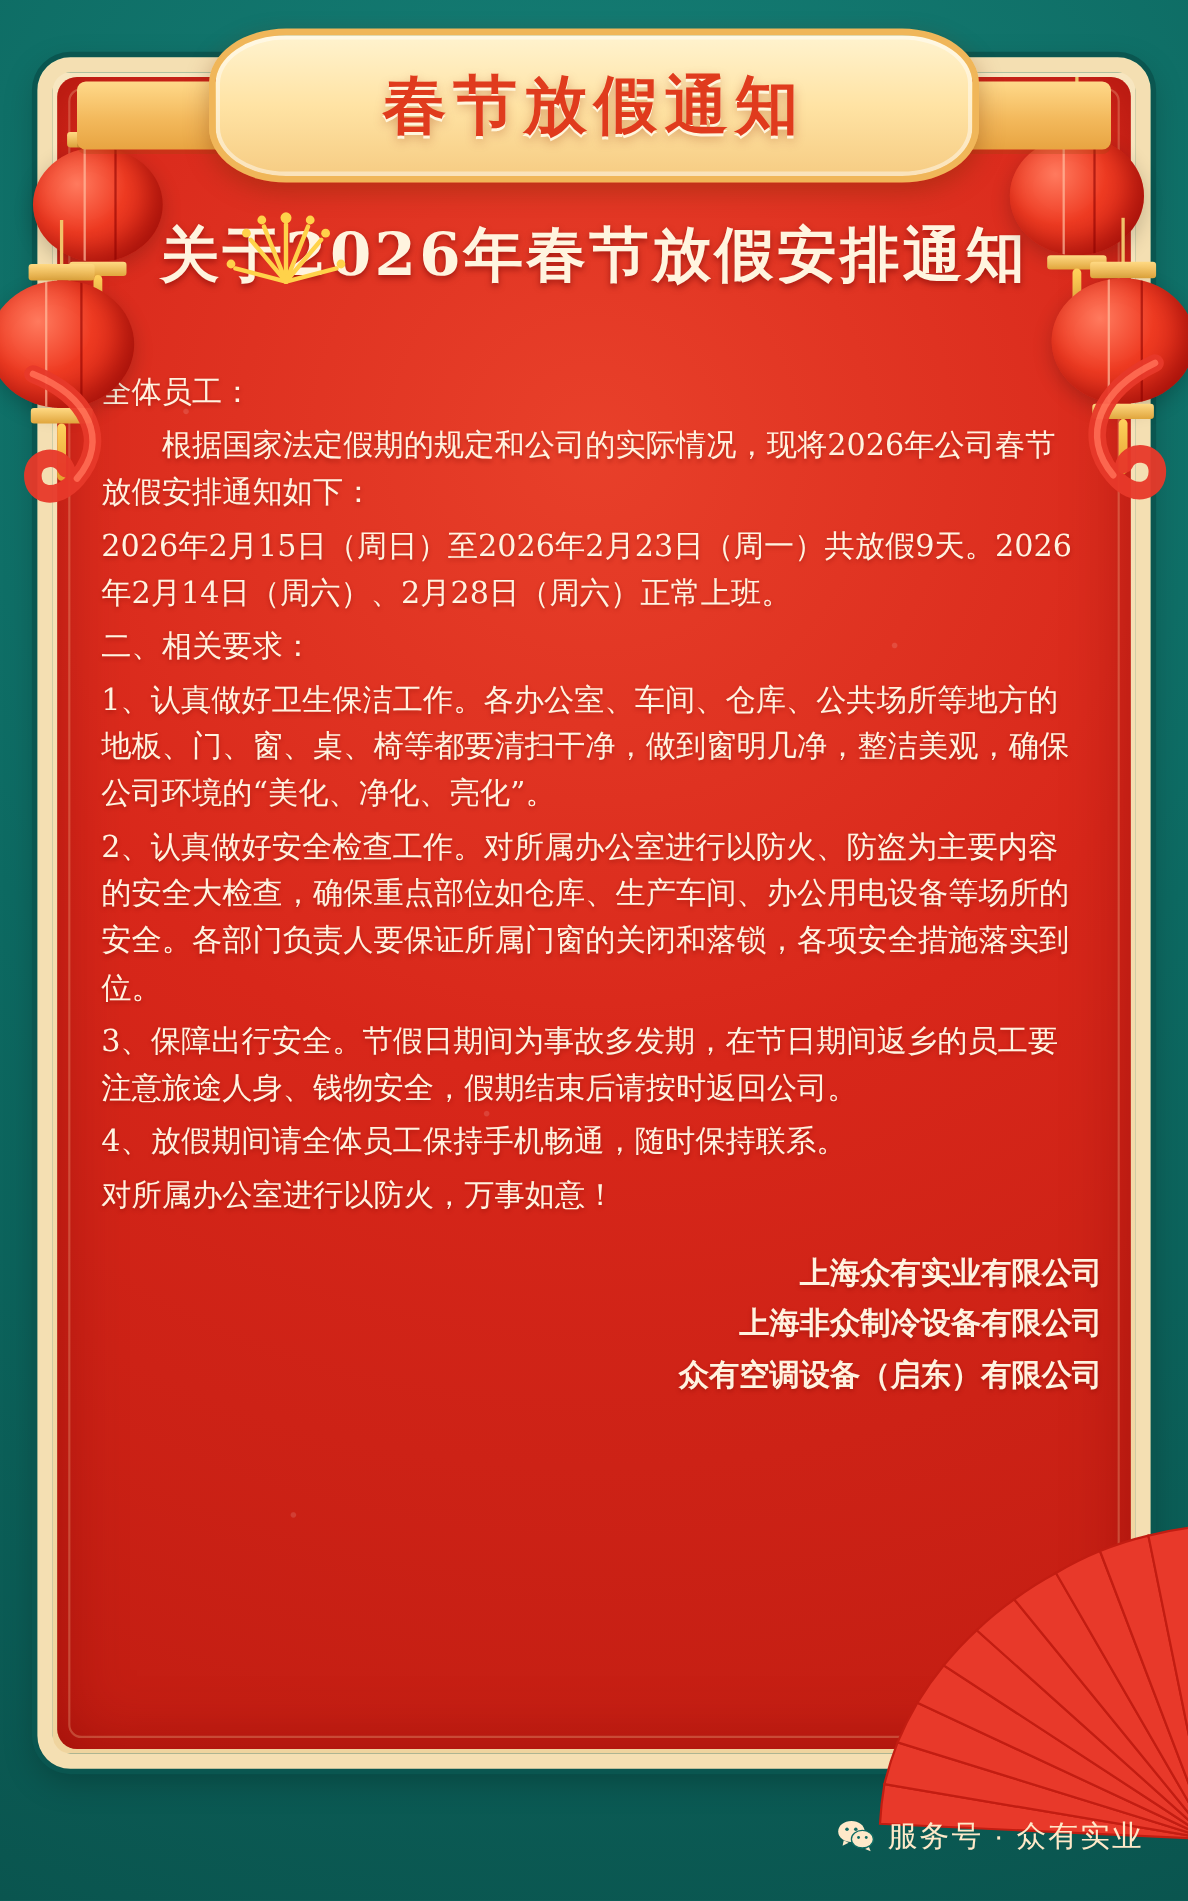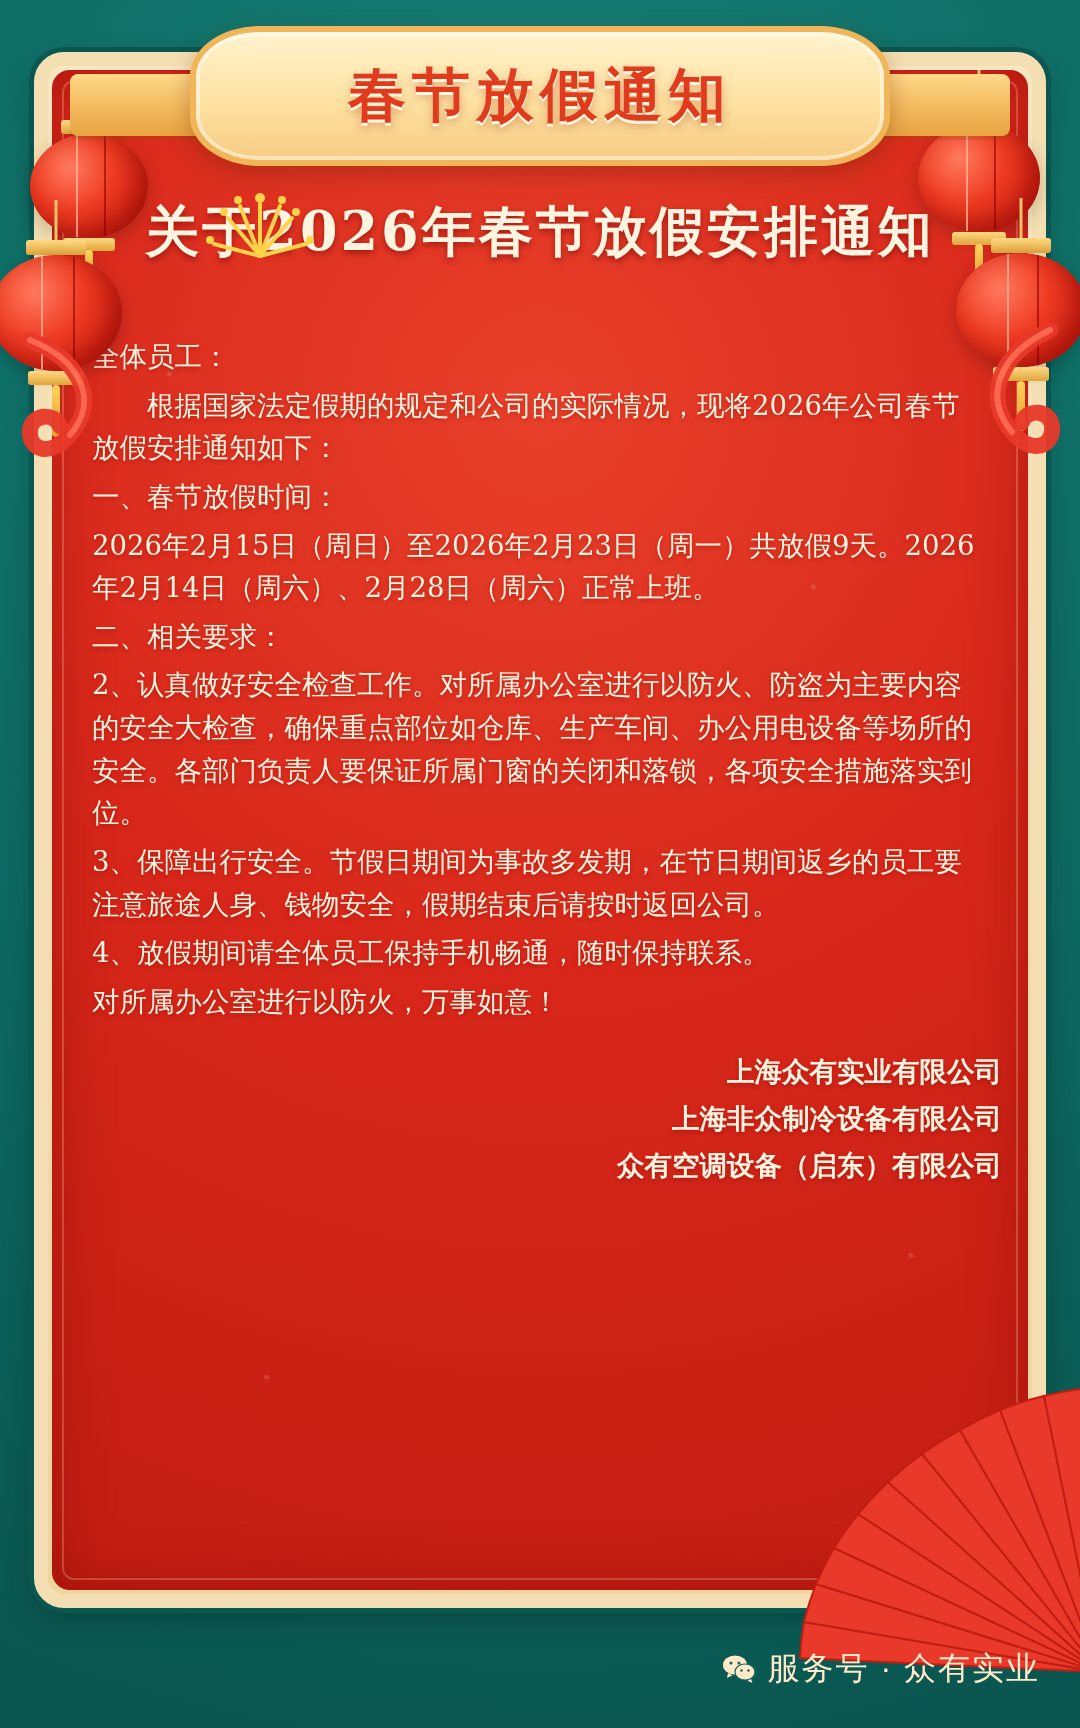--- a/index.html
+++ b/index.html
@@ -241,21 +241,21 @@
     left: 0;
     right: 0;
     bottom: 0;
     height: 118px;
     display: flex;
     align-items: center;
     justify-content: flex-end;
     padding-right: 40px;
     z-index: 9;
     color: #ffe9c9;
-    font-size: 32px;
+    font-size: 27px;
     letter-spacing: 2px;
     font-family: "Liberation Sans", sans-serif;
   }
   .wechat-icon {
     display: inline-block;
     width: 34px;
     height: 30px;
     margin-right: 12px;
     position: relative;
   }
@@ -340,23 +340,23 @@
     <div class="plaque">
       <span class="plaque-title">春节放假通知</span>
     </div>
   </div>
 
   <div class="doc-heading">关于2026年春节放假安排通知</div>
 
   <div class="doc-body">
     <p>全体员工：</p>
     <p class="p-indent">根据国家法定假期的规定和公司的实际情况，现将2026年公司春节放假安排通知如下：</p>
-    <p>一、春节放假时间：</p>
     <p>2026年2月15日（周日）至2026年2月23日（周一）共放假9天。2026年2月14日（周六）、2月28日（周六）正常上班。</p>
     <p>二、相关要求：</p>
+    <p class="p-hang">1、认真做好卫生保洁工作。各办公室、车间、仓库、公共场所等地方的地板、门、窗、桌、椅等都要清扫干净，做到窗明几净，整洁美观，确保公司环境的“美化、净化、亮化”。</p>
     <p class="p-hang">2、认真做好安全检查工作。对所属办公室进行以防火、防盗为主要内容的安全大检查，确保重点部位如仓库、生产车间、办公用电设备等场所的安全。各部门负责人要保证所属门窗的关闭和落锁，各项安全措施落实到位。</p>
     <p class="p-hang">3、保障出行安全。节假日期间为事故多发期，在节日期间返乡的员工要注意旅途人身、钱物安全，假期结束后请按时返回公司。</p>
     <p class="p-hang">4、放假期间请全体员工保持手机畅通，随时保持联系。</p>
     <p>对所属办公室进行以防火，万事如意！</p>
 
     <div class="sign-block">
       <div>上海众有实业有限公司</div>
       <div>上海非众制冷设备有限公司</div>
       <div>众有空调设备（启东）有限公司</div>
     </div>

